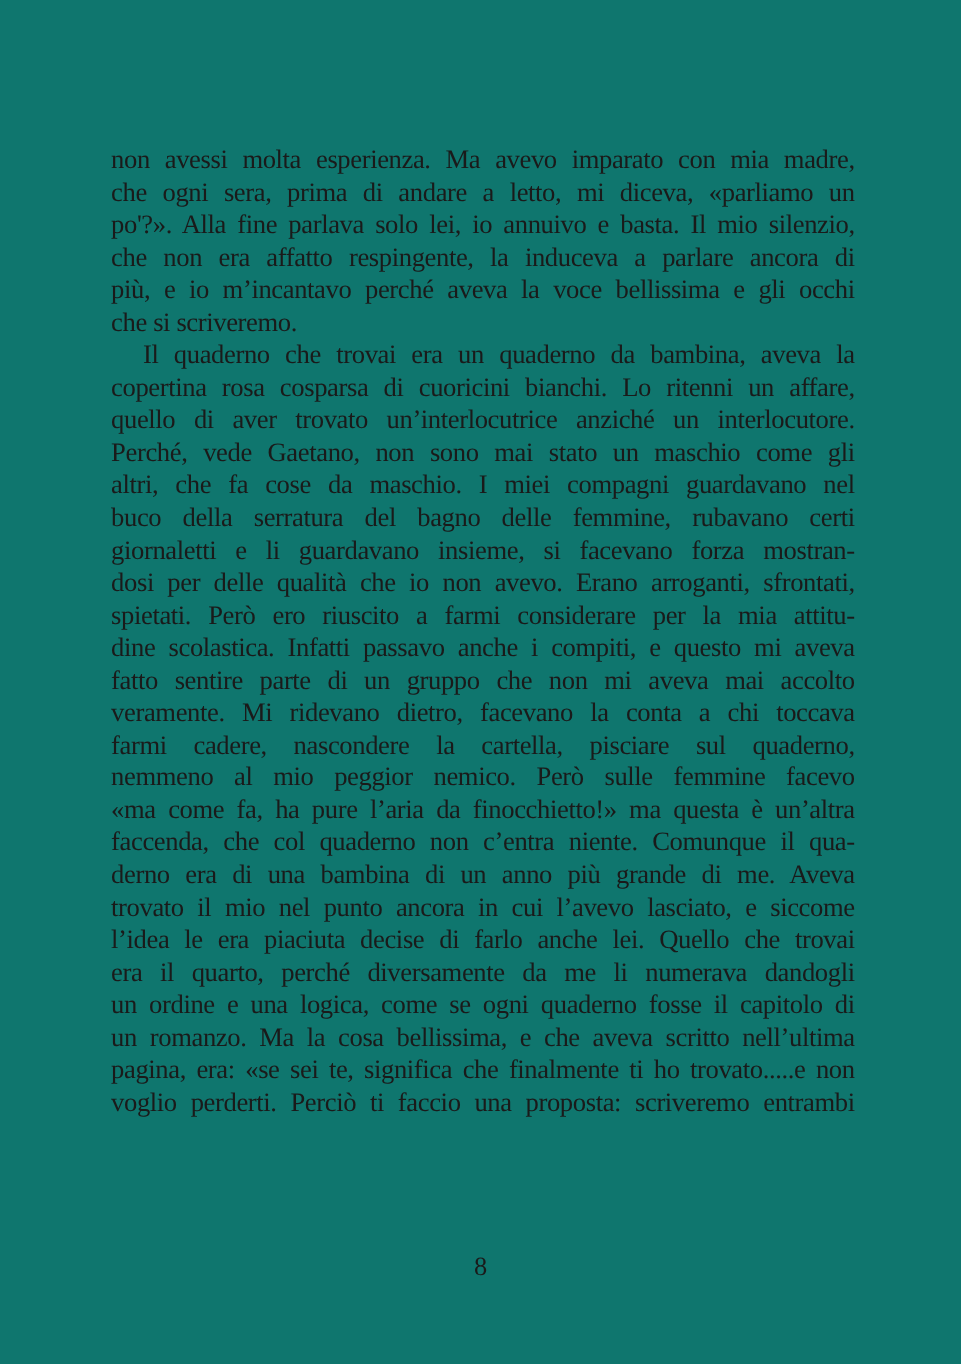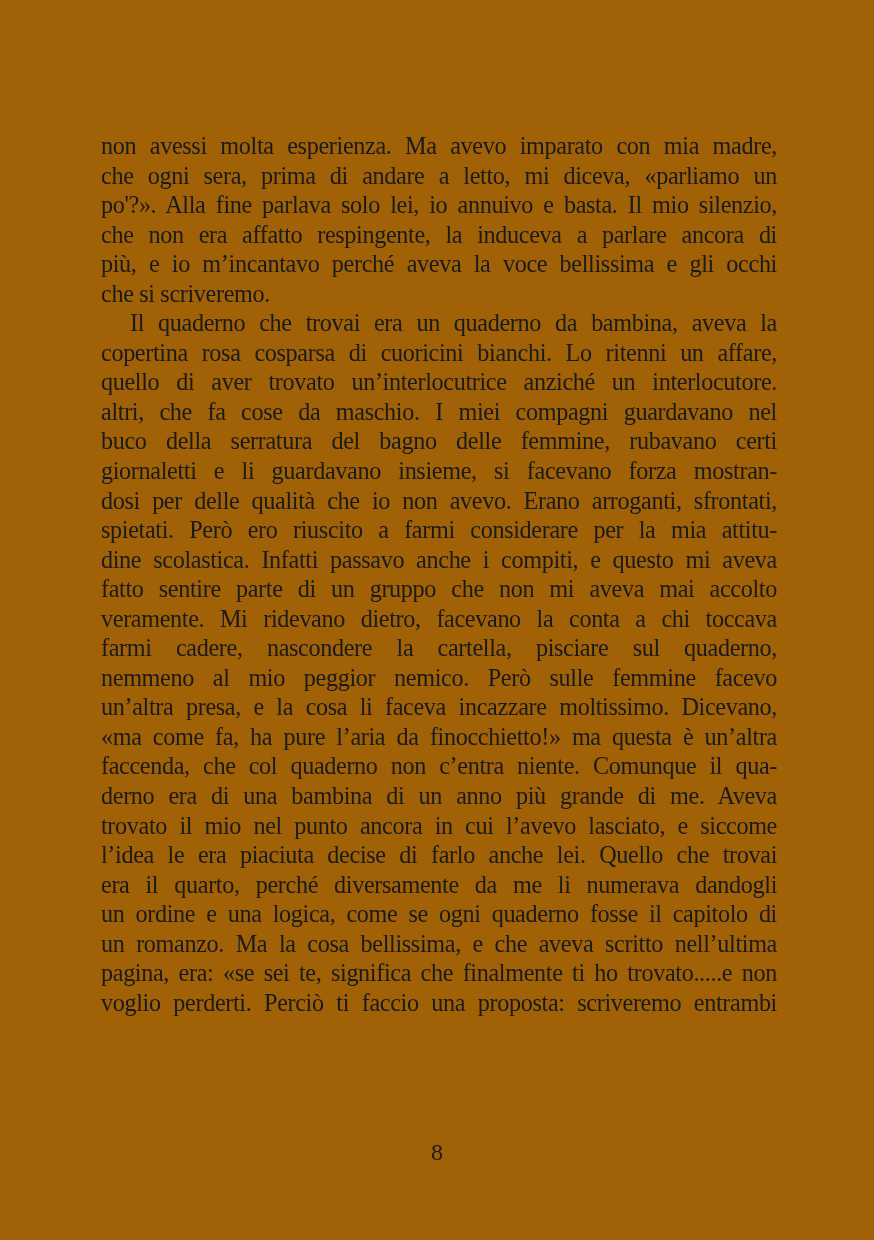--- a/index.html
+++ b/index.html
@@ -11,21 +11,21 @@
       width: 874px;
       height: 1240px;
       position: relative;
       overflow: hidden;
     }
     .page {
       position: absolute;
       left: 0; top: 0;
       width: 874px;
       height: 1240px;
-      background: #a16207;
+      background: #0f766e;
     }
     .text-block {
       position: absolute;
       left: 101px;
       top: 131px;
       width: 676px;
       color: #1a1a1a;
       font-family: "Liberation Serif", "DejaVu Serif", serif;
       font-size: 24.2px;
       line-height: 29.55px;
@@ -66,31 +66,31 @@
       <span class="line">che ogni sera, prima di andare a letto, mi diceva, «parliamo un</span>
       <span class="line">po'?». Alla fine parlava solo lei, io annuivo e basta. Il mio silenzio,</span>
       <span class="line">che non era affatto respingente, la induceva a parlare ancora di</span>
       <span class="line">più, e io m’incantavo perché aveva la voce bellissima e gli occhi</span>
       <span class="line last">che si scriveremo.</span>
     </div>
     <div>
       <span class="line indent">Il quaderno che trovai era un quaderno da bambina, aveva la</span>
       <span class="line">copertina rosa cosparsa di cuoricini bianchi. Lo ritenni un affare,</span>
       <span class="line">quello di aver trovato un’interlocutrice anziché un interlocutore.</span>
+      <span class="line">Perché, vede Gaetano, non sono mai stato un maschio come gli</span>
       <span class="line">altri, che fa cose da maschio. I miei compagni guardavano nel</span>
       <span class="line">buco della serratura del bagno delle femmine, rubavano certi</span>
       <span class="line">giornaletti e li guardavano insieme, si facevano forza mostran-</span>
       <span class="line">dosi per delle qualità che io non avevo. Erano arroganti, sfrontati,</span>
       <span class="line">spietati. Però ero riuscito a farmi considerare per la mia attitu-</span>
       <span class="line">dine scolastica. Infatti passavo anche i compiti, e questo mi aveva</span>
       <span class="line">fatto sentire parte di un gruppo che non mi aveva mai accolto</span>
       <span class="line">veramente. Mi ridevano dietro, facevano la conta a chi toccava</span>
       <span class="line">farmi cadere, nascondere la cartella, pisciare sul quaderno,</span>
       <span class="line">nemmeno al mio peggior nemico. Però sulle femmine facevo</span>
-      <span class="line">un’altra presa, e la cosa li faceva incazzare moltissimo. Dicevano,</span>
       <span class="line">«ma come fa, ha pure l’aria da finocchietto!» ma questa è un’altra</span>
       <span class="line">faccenda, che col quaderno non c’entra niente. Comunque il qua-</span>
       <span class="line">derno era di una bambina di un anno più grande di me. Aveva</span>
       <span class="line">trovato il mio nel punto ancora in cui l’avevo lasciato, e siccome</span>
       <span class="line">l’idea le era piaciuta decise di farlo anche lei. Quello che trovai</span>
       <span class="line">era il quarto, perché diversamente da me li numerava dandogli</span>
       <span class="line">un ordine e una logica, come se ogni quaderno fosse il capitolo di</span>
       <span class="line">un romanzo. Ma la cosa bellissima, e che aveva scritto nell’ultima</span>
       <span class="line">pagina, era: «se sei te, significa che finalmente ti ho trovato.....e non</span>
       <span class="line">voglio perderti. Perciò ti faccio una proposta: scriveremo entrambi</span>

